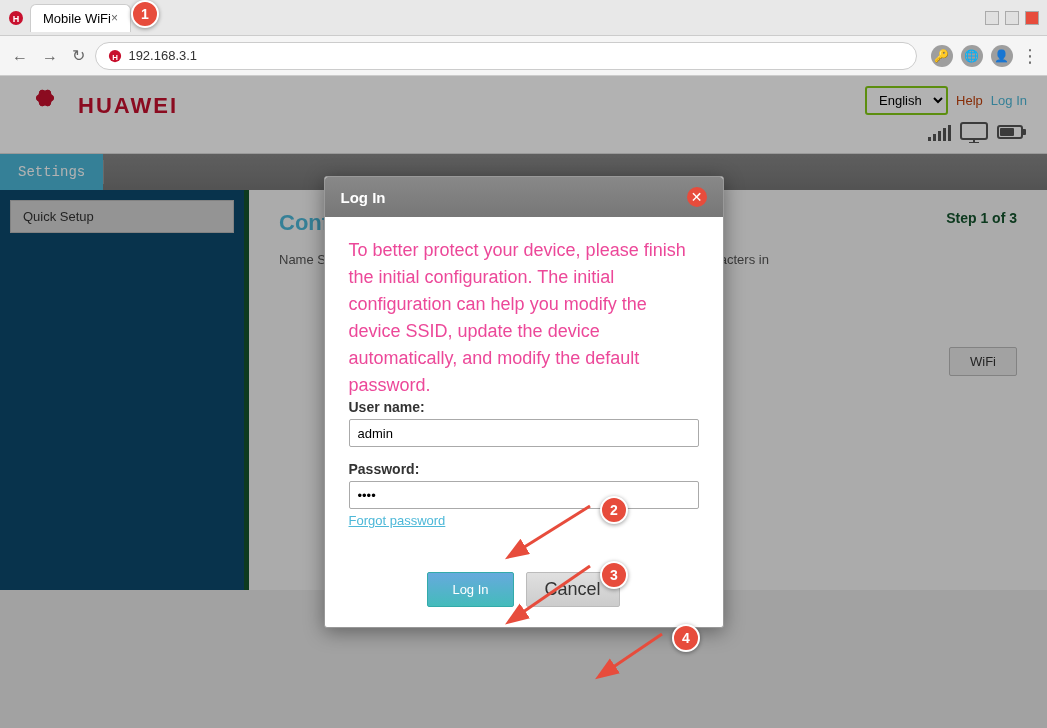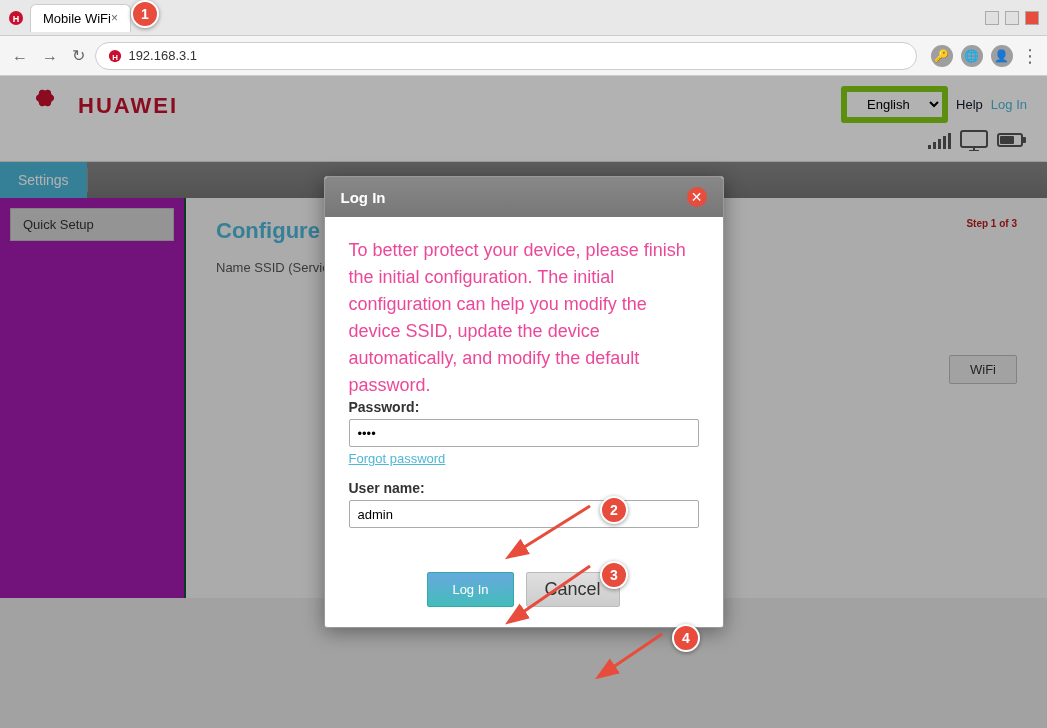--- a/index.html
+++ b/index.html
@@ -19,40 +19,40 @@
     .toolbar-icon { width: 22px; height: 22px; border-radius: 50%; background: #9e9e9e; display: flex; align-items: center; justify-content: center; color: white; font-size: 12px; cursor: pointer; }
 
     
     .page-content { flex: 1; background: #e8e8e8; overflow: hidden; position: relative; }
 
     
     .huawei-header { background: white; padding: 10px 20px; display: flex; align-items: flex-start; justify-content: space-between; border-bottom: 1px solid #ddd; }
     .huawei-logo { display: flex; align-items: center; gap: 8px; }
     .logo-text { font-size: 22px; font-weight: bold; color: #c8102e; letter-spacing: 2px; }
     .header-right { display: flex; align-items: center; gap: 12px; }
-    .lang-select { padding: 4px 16px; border: 6px solid #84cc16; border-radius: 3px; font-size: 13px; background: white; }
-    .header-link { color: #0f172a; font-size: 13px; cursor: pointer; text-decoration: none; }
+    .lang-select { padding: 4px 8px; border: 2px solid #84cc16; border-radius: 3px; font-size: 13px; background: white; }
+    .header-link { color: #c2410c; font-size: 13px; cursor: pointer; text-decoration: none; }
     .signal-icons { display: flex; align-items: center; gap: 8px; }
     .signal-bars { display: flex; align-items: flex-end; gap: 2px; height: 18px; }
     .bar { background: #555; width: 3px; }
 
     
     .nav-bar { background: linear-gradient(to bottom, #888, #777); padding: 0; display: flex; align-items: stretch; }
     .nav-item { padding: 10px 18px; color: white; font-size: 14px; cursor: pointer; }
-    .nav-item.active { background: #4db8d8; }
+    .nav-item.active { background: #4db8d8; font-family: Liberation Mono, monospace; }
     .nav-separator { width: 1px; background: #999; margin: 6px 0; }
 
     
     .main-layout { display: flex; min-height: 400px; }
-    .sidebar { width: 186px; background: #a21caf; padding: 10px; border-right: 2px solid #14532d; }
+    .sidebar { width: 249px; background: #0c4a6e; padding: 10px; border-right: 5px solid #14532d; }
     .sidebar-item { background: #d5d5d5; border: 1px solid #bbb; padding: 8px 12px; font-size: 13px; cursor: pointer; color: #333; }
 
     .main-content { flex: 1; padding: 20px 30px; background: #f5f5f5; }
     .page-title { color: #4db8d8; font-size: 22px; font-weight: bold; margin-bottom: 6px; }
-    .step-info { float: right; font-size: 10px; font-weight: bold; color: #b91c1c; }
+    .step-info { float: right; font-size: 14px; font-weight: bold; color: #14532d; }
     .description { font-size: 13px; color: #555; margin-top: 10px; margin-bottom: 20px; }
     .next-btn { float: right; background: #e8e8e8; border: 1px solid #bbb; padding: 6px 20px; cursor: pointer; font-size: 13px; color: #333; border-radius: 2px; margin-top: 60px; }
 
     
     .modal-overlay { position: absolute; top: 0; left: 0; right: 0; bottom: 0; background: rgba(0,0,0,0.3); display: flex; align-items: center; justify-content: center; z-index: 100; }
     .modal { background: white; border: 1px solid #999; border-radius: 3px; width: 400px; box-shadow: 0 4px 20px rgba(0,0,0,0.4); }
     .modal-header { background: linear-gradient(to bottom, #888, #777); padding: 10px 16px; display: flex; align-items: center; justify-content: space-between; border-radius: 3px 3px 0 0; }
     .modal-title { color: white; font-size: 15px; font-weight: bold; }
     .modal-close { background: #e74c3c; border: none; border-radius: 50%; width: 20px; height: 20px; color: white; cursor: pointer; font-size: 14px; display: flex; align-items: center; justify-content: center; }
     .modal-body { padding: 20px 24px; }
@@ -191,28 +191,28 @@
     <div class="modal-overlay">
       <div class="modal">
         <div class="modal-header">
           <span class="modal-title">Log In</span>
           <button class="modal-close">✕</button>
         </div>
         <div class="modal-body">
           <p class="modal-info-text">To better protect your device, please finish the initial configuration. The initial configuration can help you modify the device SSID, update the device automatically, and modify the default password.</p>
 
           <div class="form-group">
+            <label class="form-label">User name:</label>
+            <input type="text" class="form-input" value="admin" style="">
+          </div>
+
+          <div class="form-group">
             <label class="form-label">Password:</label>
             <input type="password" class="form-input" value="1234" style="">
             <a class="forgot-link">Forgot password</a>
-          </div>
-
-          <div class="form-group">
-            <label class="form-label">User name:</label>
-            <input type="text" class="form-input" value="admin" style="">
           </div>
         </div>
         <div class="modal-footer">
           <button class="btn-login">Log In</button>
           <button class="btn-cancel">Cancel</button>
         </div>
       </div>
     </div>
 
     <div style="position:absolute; top:420px; left:600px; z-index:300; pointer-events:none;">

